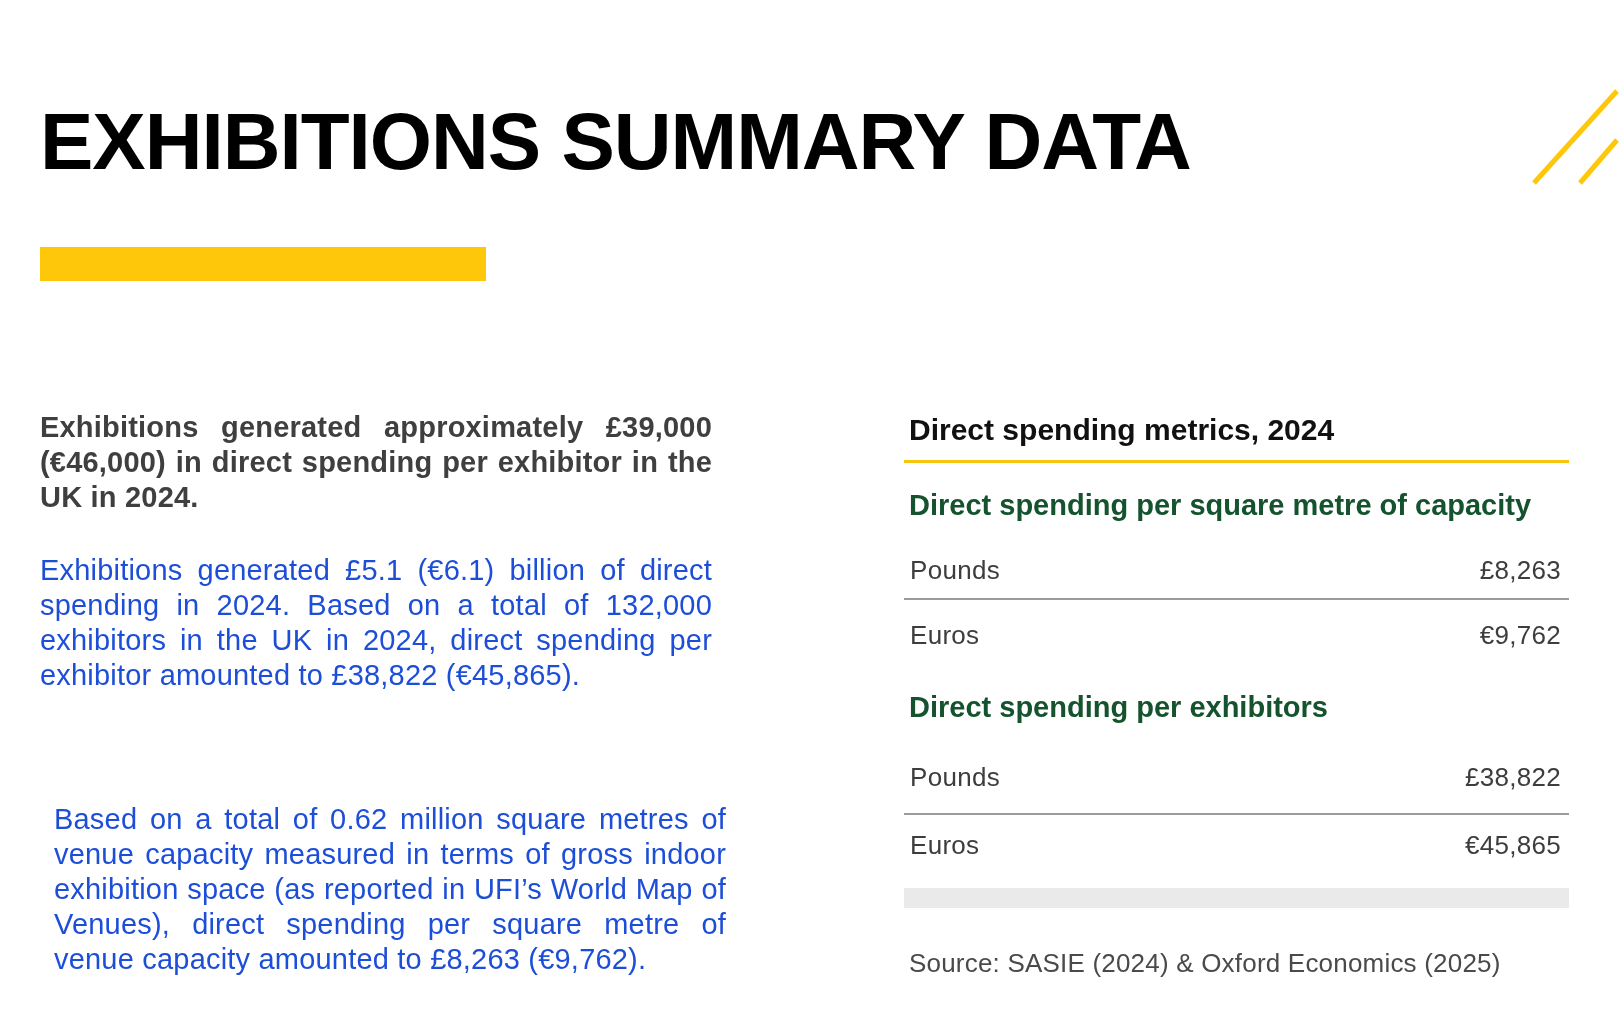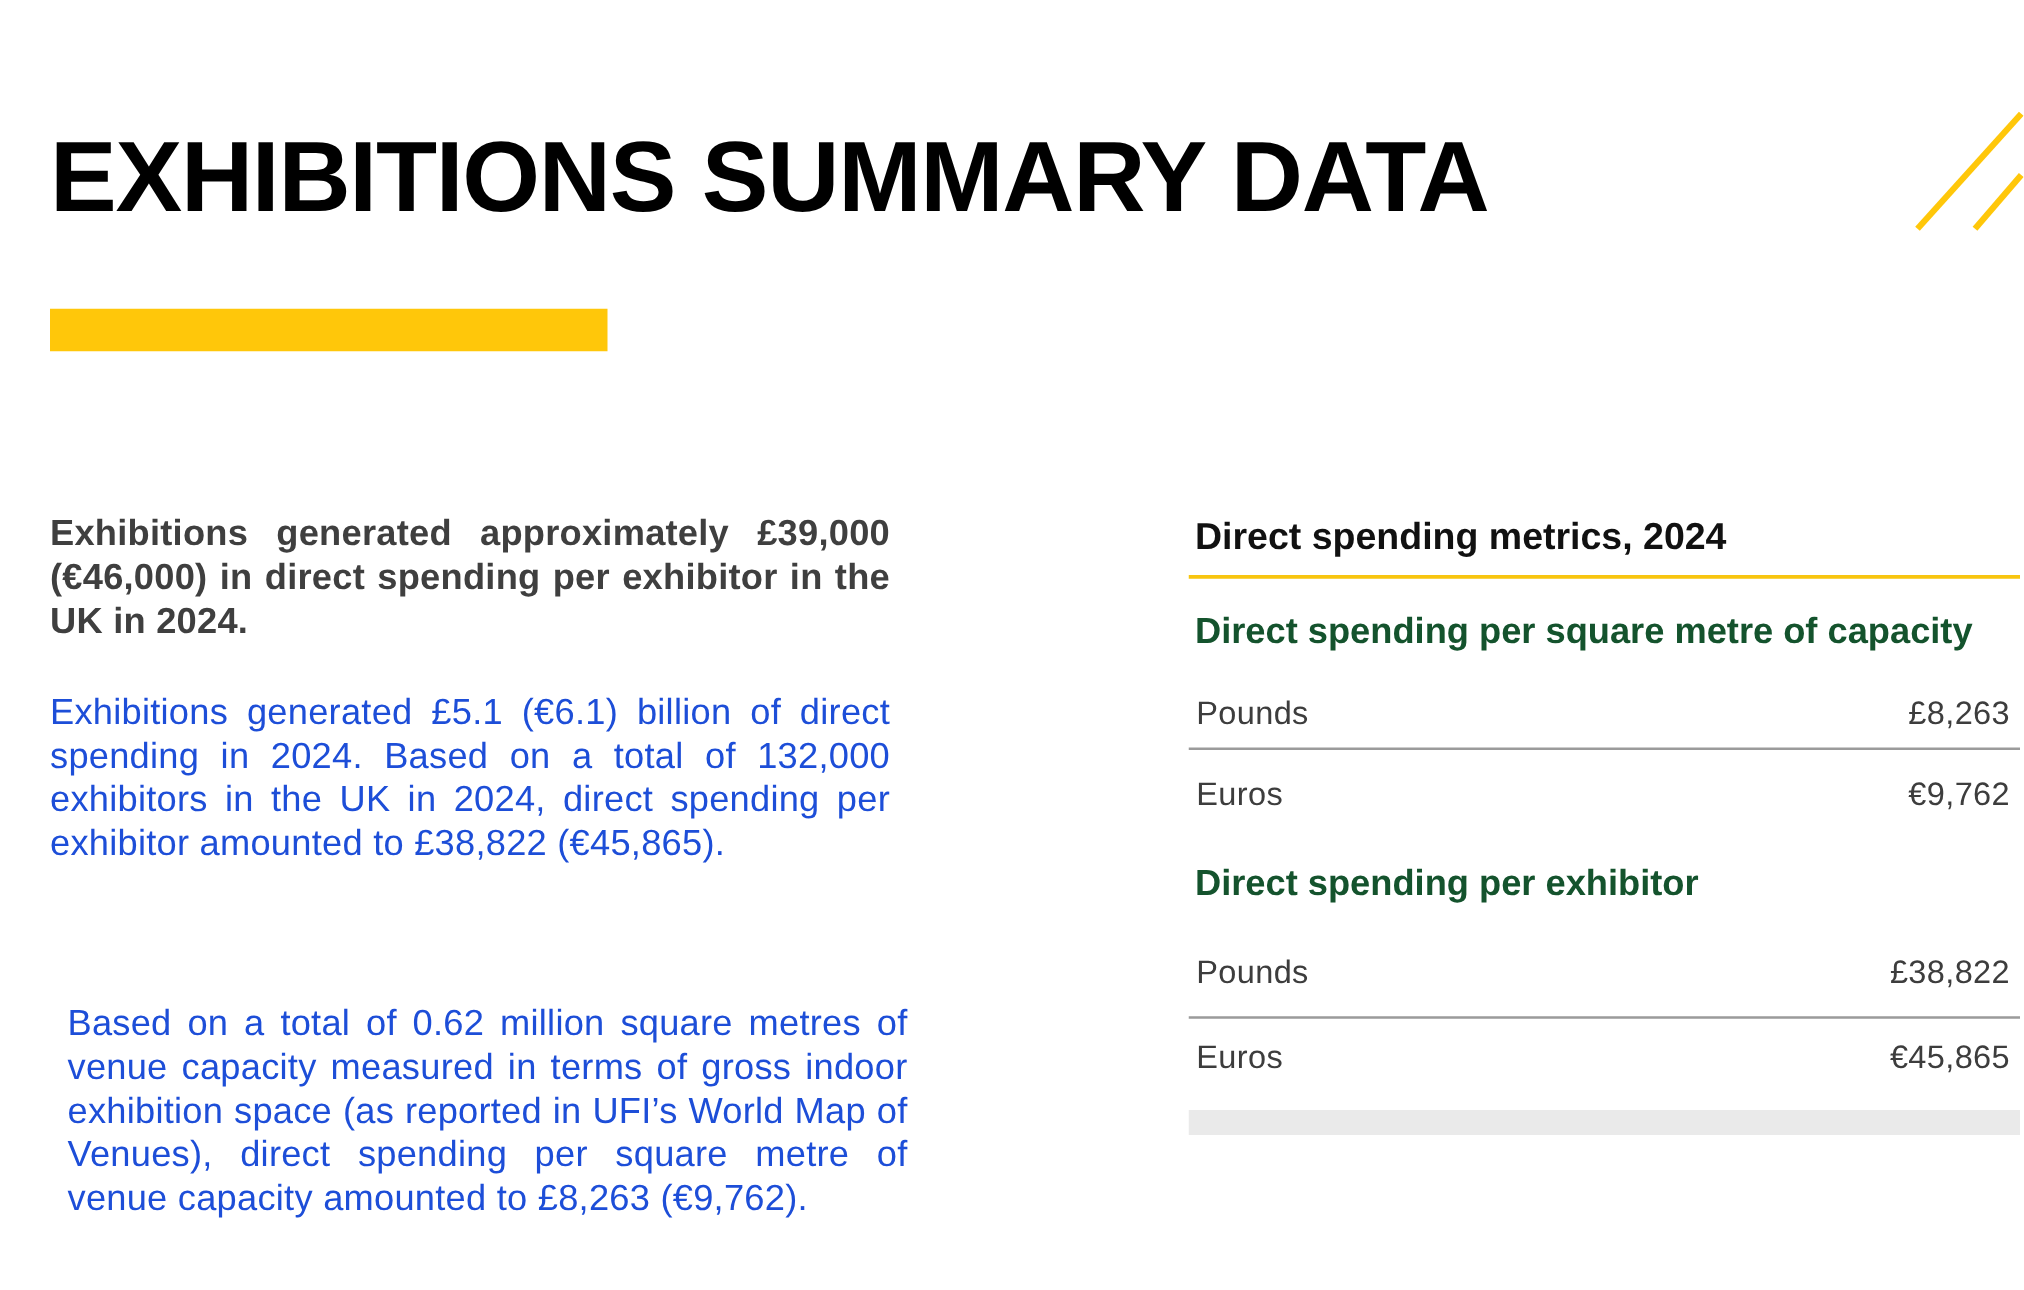--- a/index.html
+++ b/index.html
@@ -62,21 +62,21 @@
     top: 410px;
     font-weight: 700;
     color: #3f3f3f;
   }
   .left-col .para-1 { top: 553px; }
   .left-col .para-2 { top: 802px; margin-left: 14px; }
 
   
   .metrics-panel {
     position: absolute;
-    left: 951px;
+    left: 904px;
     top: 0;
     width: 665px;
     height: 928px;
   }
   .metrics-panel .abs { position: absolute; left: 0; width: 665px; }
 
   .panel-heading {
     top: 412px;
     font-size: 30px;
     line-height: 35px;
@@ -173,29 +173,30 @@
     <span>£8,263</span>
   </div>
 
   <div class="abs row-divider d1"></div>
 
   <div class="abs metric-row r2">
     <span>Euros</span>
     <span>€9,762</span>
   </div>
 
-  <div class="abs section-title s2">Direct spending per exhibitor</div>
+  <div class="abs section-title s2">Direct spending per exhibitors</div>
 
   <div class="abs metric-row r3">
     <span>Pounds</span>
     <span>£38,822</span>
   </div>
 
   <div class="abs row-divider d2"></div>
 
   <div class="abs metric-row r4">
     <span>Euros</span>
     <span>€45,865</span>
   </div>
 
   <div class="abs footer-bar"></div>
 
+  <div class="abs source-line">Source: SASIE (2024) &amp; Oxford Economics (2025)</div>
 </div>
 
 </body></html>

